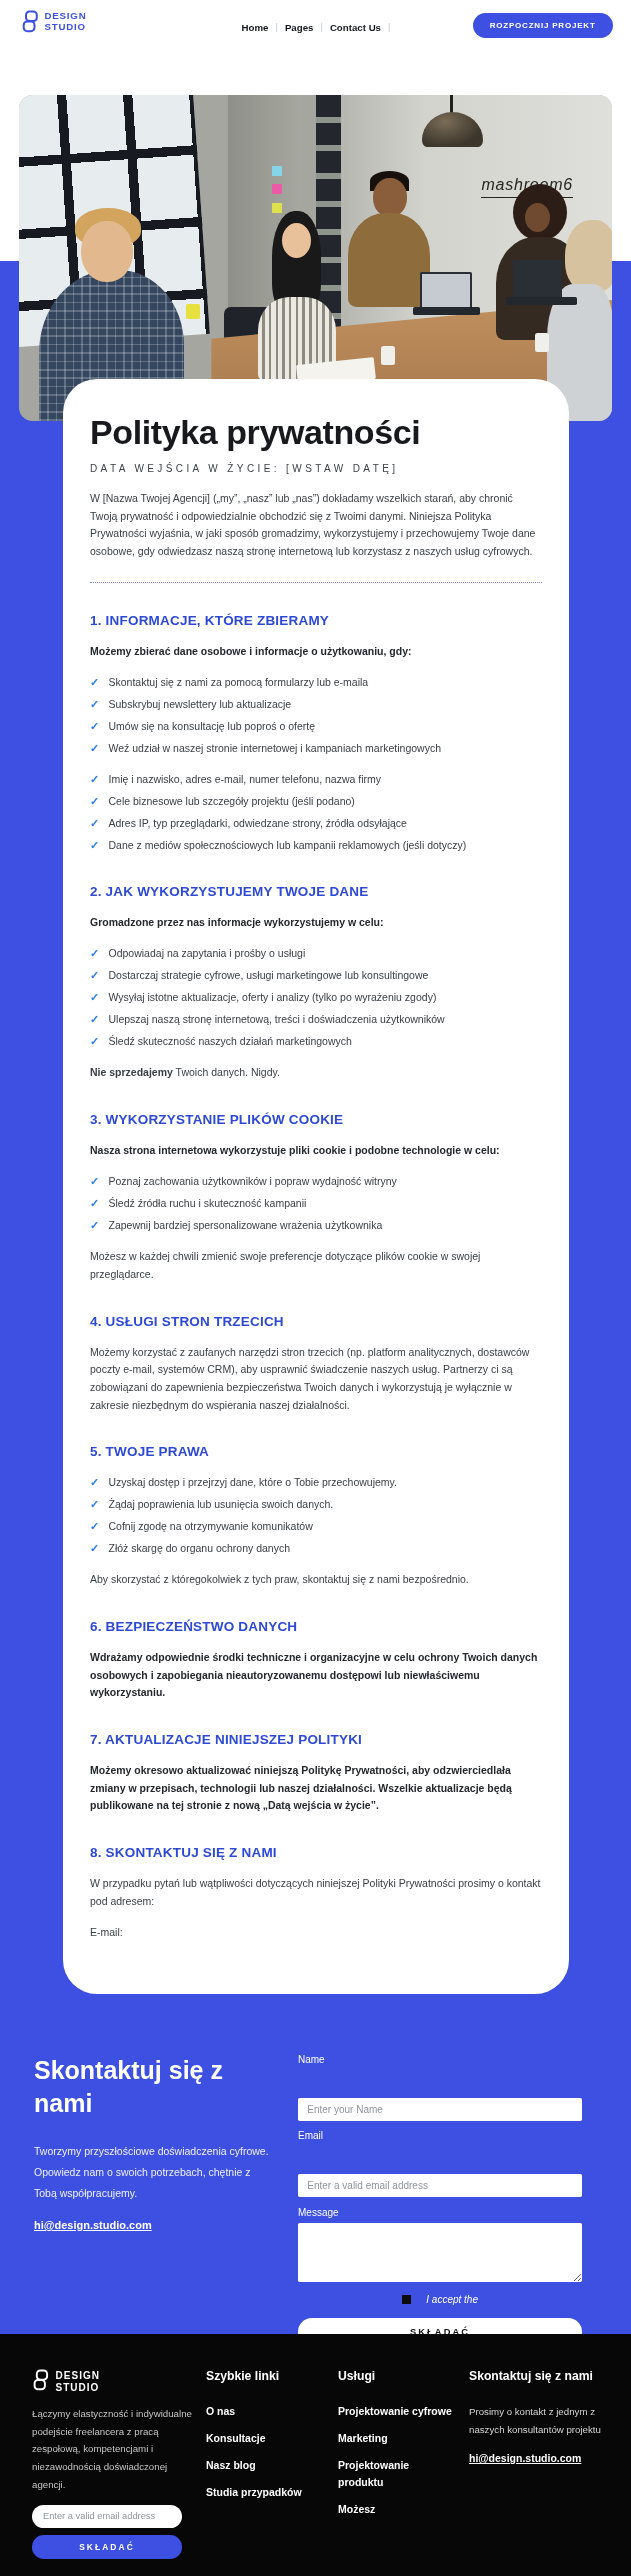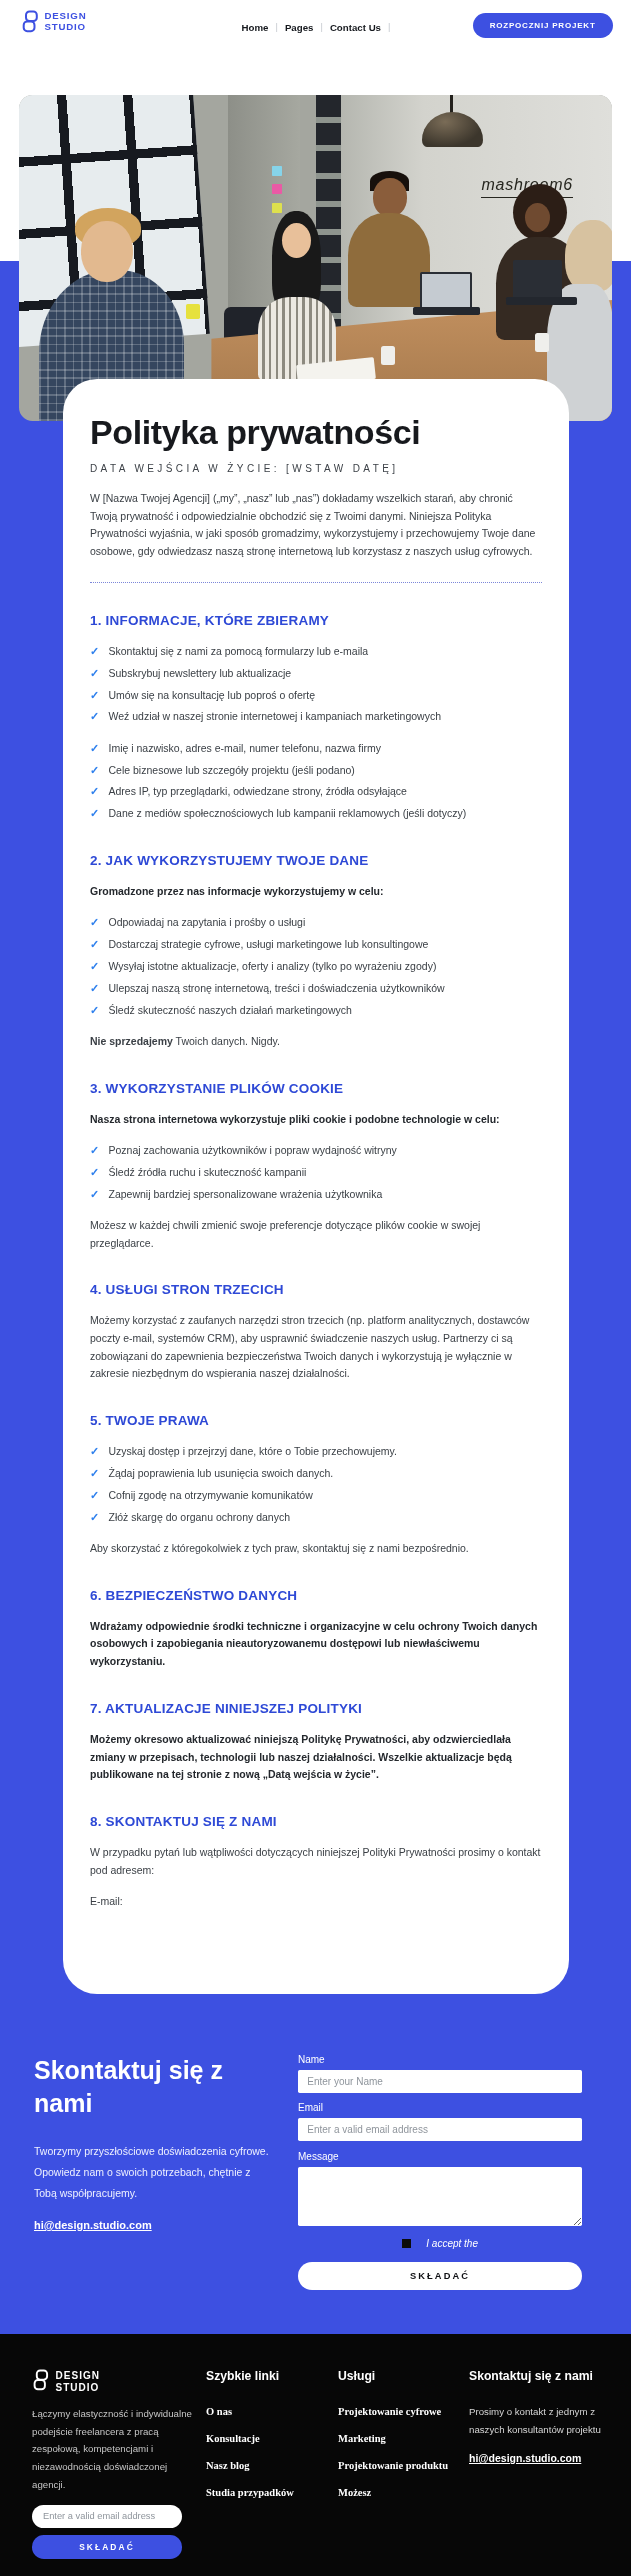--- a/index.html
+++ b/index.html
@@ -96,21 +96,21 @@
 
   
   .contact { position:absolute; top:1995px; left:0; width:632px; height:340px; }
   .c-left { position:absolute; left:34px; top:59px; width:240px; color:#fff; }
   .c-left h2 { margin:0; font-size:25px; font-weight:700; line-height:1.3; }
   .c-body { margin:22px 0 0; font-size:10.5px; line-height:21px; color:#eef0ff; }
   .c-mail { display:inline-block; margin-top:15px; color:#fff; font-weight:700; font-size:11px; text-decoration:underline; }
   .c-form { position:absolute; left:298px; top:59px; width:284px; }
   .f-label { display:block; color:#fff; font-size:10px; margin-bottom:5px; }
   .f-input { width:100%; height:23px; border:none; border-radius:1.7px; padding:0 9.3px;
-    font-family:inherit; font-size:10px; color:#333; background:#fff; margin-bottom:9.3px; }
+    font-family:inherit; font-size:10px; color:#333; background:#fff; margin-bottom:9.3px;margin-top:28px; }
   .f-textarea { width:100%; height:59px; border:none; border-radius:1.7px; padding:5.9px 9.3px;
     font-family:inherit; font-size:10px; color:#333; background:#fff; resize:vertical; display:block; }
   ::placeholder { color:#8f959c; }
   .f-check-row { margin-top:12.6px; display:flex; justify-content:center; align-items:center; gap:15px;
     color:#fff; font-size:10px;font-style:italic; }
   .f-checkbox { width:9.3px; height:9.3px; background:#0c0c0c; display:inline-block; }
   .f-submit { margin-top:12.6px; width:100%; height:28px; border:none; border-radius:14.3px;
     background:#fff; color:#101114; font-family:inherit; font-weight:700; letter-spacing:2.1px; font-size:9.3px; }
 
   
@@ -121,21 +121,21 @@
   .f-about { margin:11px 0 0; font-size:9.7px; line-height:17.7px; color:#c6c6c6; }
   .f-news-input { margin-top:11px; width:150px; height:23px; border:none; border-radius:11.8px; padding:0 11px;
     font-family:inherit; font-size:9.3px; color:#333; background:#fff; display:block; }
   .f-news-btn { margin-top:7.6px; width:150px; height:23.6px; border:none; border-radius:11.8px; background:#3d50e1;
     color:#fff; font-family:inherit; font-size:8.4px; font-weight:700; letter-spacing:2.1px; display:block; }
   .f-col { position:absolute; top:35px; }
   .f-col2 { left:206px; width:122px; }
   .f-col3 { left:338px; width:118px; }
   .f-col h4, .f-c4 h4 { margin:0 0 20px; font-size:12.2px; font-weight:700; }
   .f-link { display:block; color:#fff; font-size:10.5px; font-weight:700; margin-bottom:10px;
-    text-decoration:none; line-height:17px;font-family:Liberation Serif, serif; }
+    text-decoration:none; line-height:17px; }
   .f-c4 { position:absolute; left:469px; top:35px; width:139px; }
   .f-c4 p { margin:0 0 11.8px; font-size:9.7px; line-height:17.7px; color:#d6d6d6; }
   .f-c4 a { color:#fff; font-weight:700; font-size:10.5px; text-decoration:underline; }
 </style>
 </head>
 <body>
 
 <div class="top-white"></div>
 
 <header class="site-header">
@@ -200,20 +200,21 @@
 </div>
 
 <main class="card">
   <h1>Polityka prywatności</h1>
   <p class="effective">DATA WEJŚCIA W ŻYCIE: [WSTAW DATĘ]</p>
   <p class="intro">W [Nazwa Twojej Agencji] („my”, „nasz” lub „nas”) dokładamy wszelkich starań, aby chronić Twoją prywatność i odpowiedzialnie obchodzić się z Twoimi danymi. Niniejsza Polityka Prywatności wyjaśnia, w jaki sposób gromadzimy, wykorzystujemy i przechowujemy Twoje dane osobowe, gdy odwiedzasz naszą stronę internetową lub korzystasz z naszych usług cyfrowych.</p>
   <hr class="divider">
   <div>
       <section class="psec">
         <h3 class="psec-h">1. INFORMACJE, KTÓRE ZBIERAMY</h3>
+        <p class="lead">Możemy zbierać dane osobowe i informacje o użytkowaniu, gdy:</p>
         <ul class="checklist">
           <li>
             <span class="check">✓</span>
             <span>Skontaktuj się z nami za pomocą formularzy lub e-maila</span>
           </li>
           <li>
             <span class="check">✓</span>
             <span>Subskrybuj newslettery lub aktualizacje</span>
           </li>
           <li>

